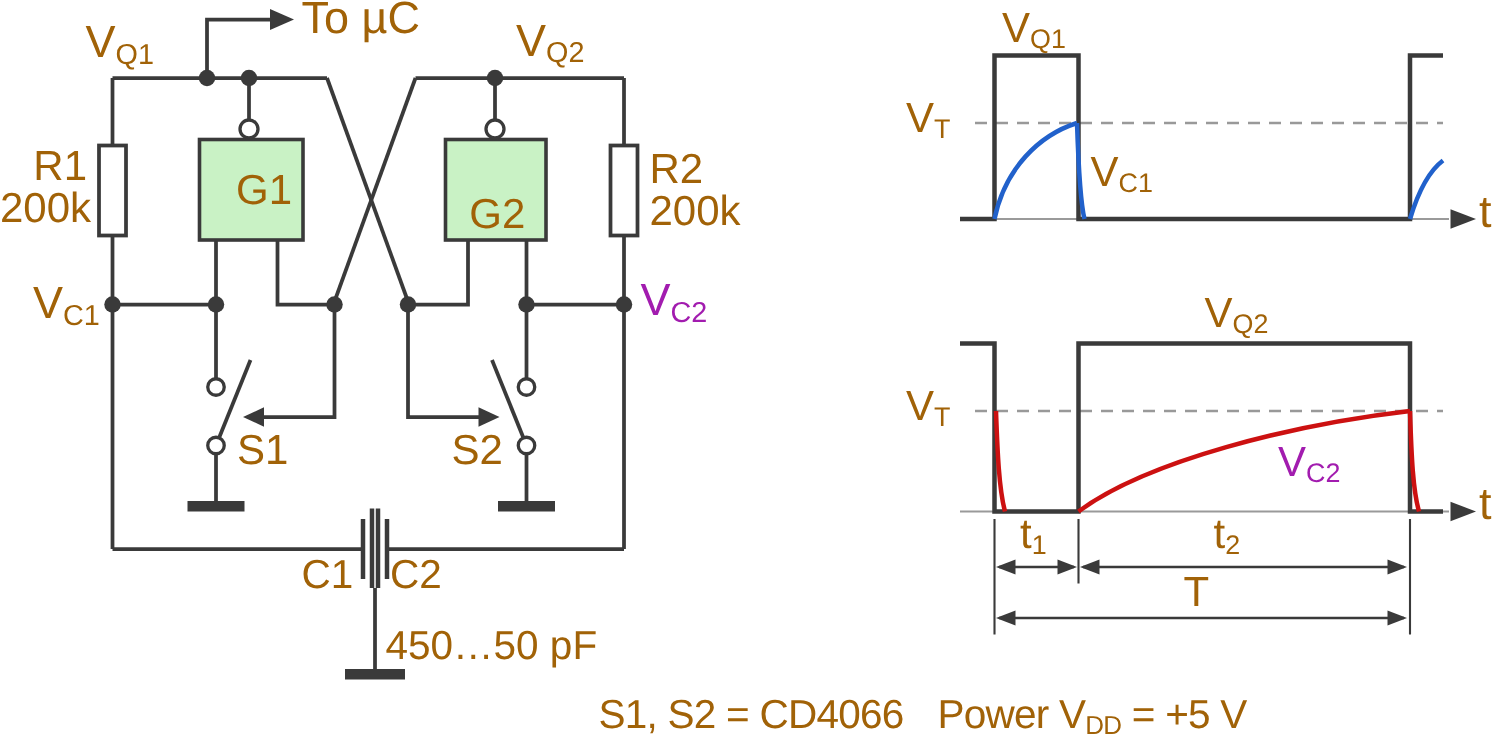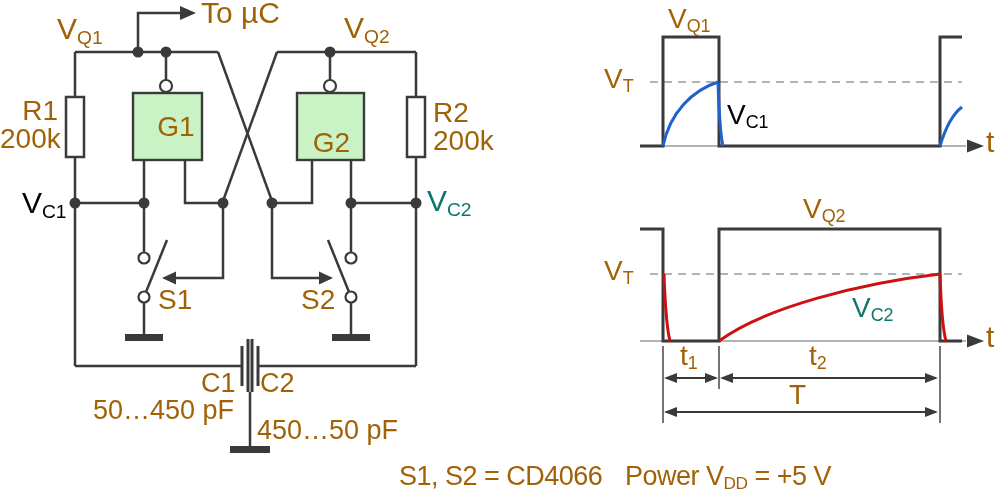--- a/index.html
+++ b/index.html
@@ -2,21 +2,21 @@
 <html><head>
 <meta charset="utf-8">
 <style>
   html,body{margin:0;padding:0;background:#fff;}
   #canvas{position:relative;width:1000px;height:494px;background:#fff;overflow:hidden;
           font-family:"Liberation Sans",sans-serif;color:#333;}
   #schematic-svg{position:absolute;left:0;top:0;}
   .lbl{position:absolute;white-space:nowrap;line-height:1.05;color:#a16207;}
   .lbl .sub{font-size:0.64em;vertical-align:-0.24em;}
   .f30{font-size:30px;} .f28{font-size:28px;} .f27{font-size:27px;}
-  .blue{color:#000000;} .red{color:#0f766e;}
+  .blue{color:#a16207;} .red{color:#a21caf;}
   .right{text-align:right;}
   .boxlbl{display:flex;align-items:center;justify-content:center;}
   .cap{letter-spacing:-0.5px;font-size:27px;}
 </style>
 </head>
 <body>
 
 <div id="canvas">
 
   <svg id="schematic-svg" width="1000" height="494" viewBox="0 0 1000 494">
@@ -164,21 +164,20 @@
   <div class="lbl f28 boxlbl" style="left:297px;top:109px;width:69px;height:67px;">G2</div>
 
   <div class="lbl f30 blue" style="left:22px;top:187px;"><span>V</span><span class="sub">C1</span></div>
   <div class="lbl f30 red" style="left:427px;top:185px;"><span>V</span><span class="sub">C2</span></div>
 
   <div class="lbl f28" style="left:158px;top:285px;">S1</div>
   <div class="lbl f28" style="left:301px;top:285px;">S2</div>
 
   <div class="lbl f27" style="left:201px;top:369px;">C1</div>
   <div class="lbl f27" style="left:260px;top:369px;">C2</div>
-  <div class="lbl f27" style="left:93px;top:396px;">50…450 pF</div>
   <div class="lbl f27" style="left:257px;top:416px;">450…50 pF</div>
 
   <div class="lbl cap" style="left:399px;top:462px;">S1, S2 = CD4066</div>
   <div class="lbl cap" style="left:625px;top:462px;"><span>Power V</span><span class="sub">DD</span><span> = +5 V</span></div>
 
   <div class="lbl f28" style="left:668px;top:4px;"><span>V</span><span class="sub">Q1</span></div>
   <div class="lbl f28" style="left:604px;top:64px;"><span>V</span><span class="sub">T</span></div>
   <div class="lbl f28 blue" style="left:727px;top:100px;"><span>V</span><span class="sub">C1</span></div>
   <div class="lbl f30" style="left:986px;top:126px;">t</div>
 

